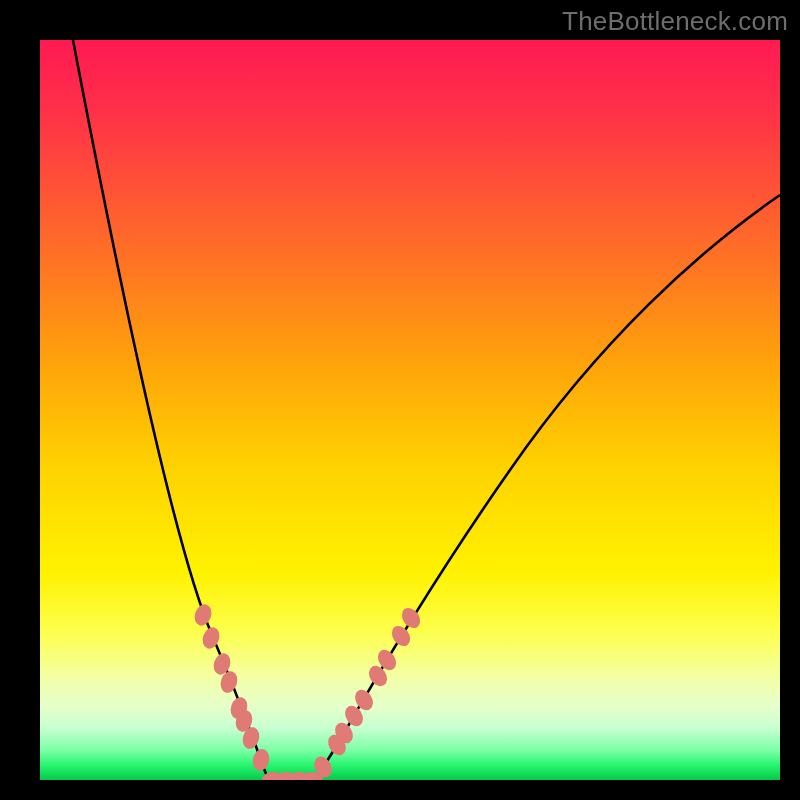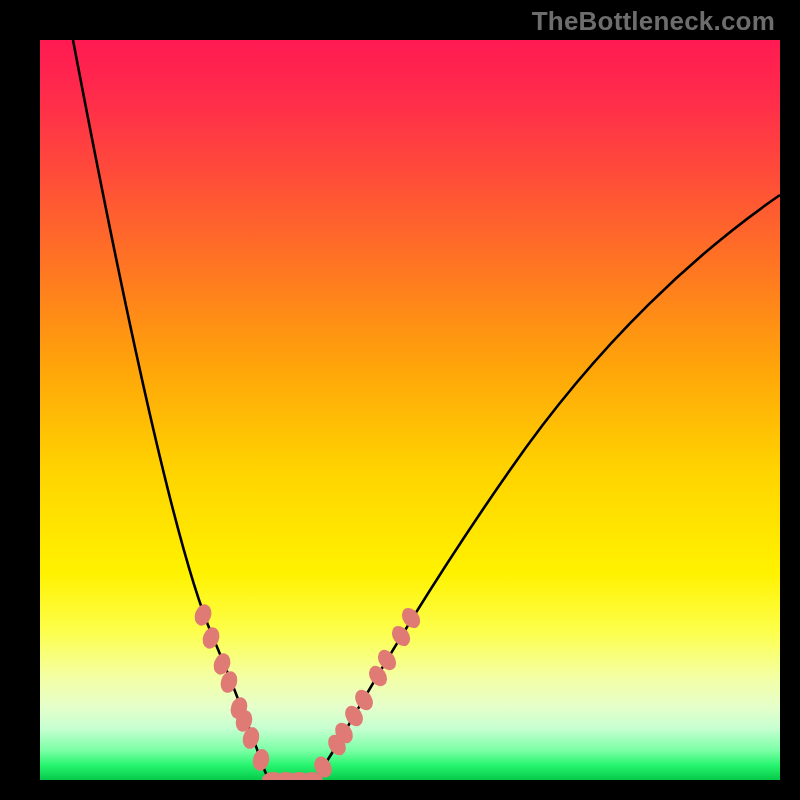--- a/index.html
+++ b/index.html
@@ -37,24 +37,24 @@
       #f4ffa3 86%,
       #e6ffca 90%,
       #c7ffd1 93%,
       #7bffa6 96%,
       #27f56f 98%,
       #06c94a 100%);
   }
   .watermark {
     position: absolute;
     top: 6px;
-    right: 25px;
+    right: 12px;
     color: #6d6d6d;
     font-size: 26px;
-    font-weight: 700;
+    font-weight: 400;
     letter-spacing: 0.2px;
   }
   svg.curve {
     position: absolute;
     left: 0;
     top: 0;
     width: 740px;
     height: 740px;
   }
   .marker {

